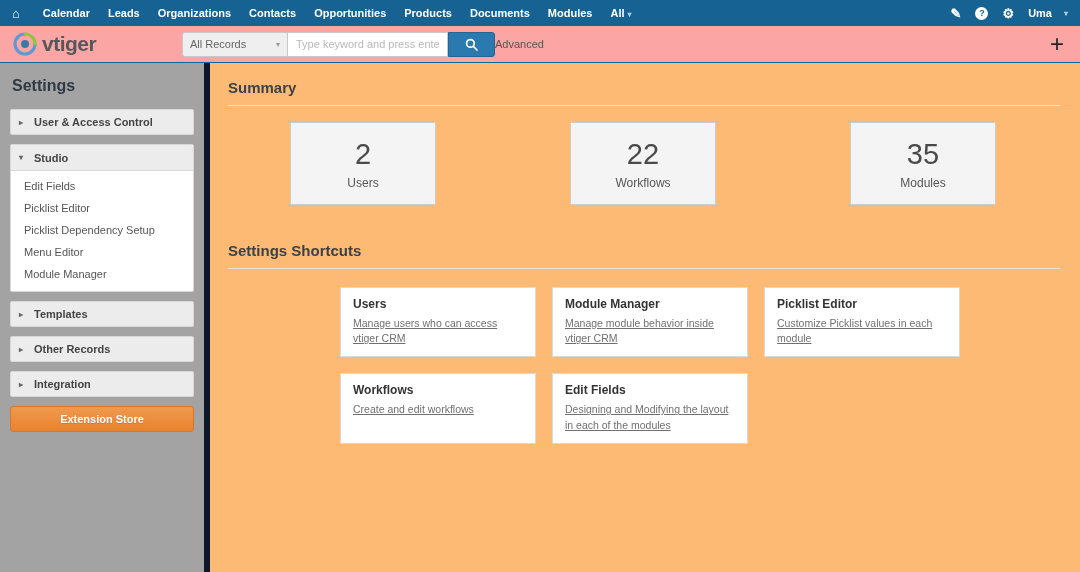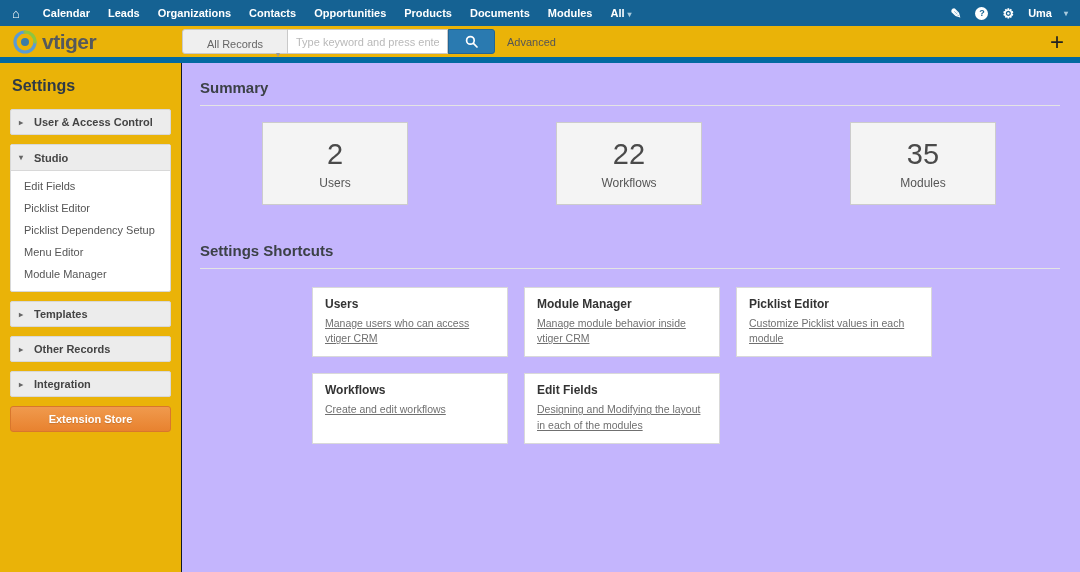--- a/index.html
+++ b/index.html
@@ -12,62 +12,62 @@
   .topnav .home { font-size:13px; margin-right:14px; cursor:pointer; }
   .nav-item { padding:0 9px; cursor:pointer; white-space:nowrap; }
   .nav-caret { font-size:8px; color:#a9cadd; margin-left:3px; }
   .topnav .spacer { flex:1; }
   .top-icon { margin-left:14px; cursor:pointer; font-size:13px; display:flex; align-items:center; }
   .help-circle { width:13px; height:13px; border-radius:50%; background:#fff; color:#156293;
                  font-size:9px; font-weight:bold; display:flex; align-items:center; justify-content:center; }
   .user-menu { margin-left:14px; cursor:pointer; display:flex; align-items:center; gap:9px; }
 
   
-  .subbar { height:37px; background:#eab308; border-bottom:6px solid #0369a1;
+  .subbar { height:37px; background:#fca5a5; border-bottom:1px solid #0369a1;
             display:flex; align-items:center; }
   .logo-wrap { width:182px; display:flex; align-items:center; padding-left:12px; gap:4px; }
   .logo-text { font-size:21px; font-weight:bold; color:#55595c; letter-spacing:-0.5px; }
   .search-group { display:flex; align-items:center; }
   .scope-select { height:25px; width:106px; background:#efefef; border:1px solid #c9c9c9;
                   border-radius:3px 0 0 3px; display:flex; align-items:center; padding:8px 7px;
-                  font-size:11px; color:#666; cursor:pointer;flex-direction:column; }
+                  font-size:11px; color:#666; cursor:pointer; }
   .scope-select .sel-caret { margin-left:auto; font-size:8px; color:#999; }
   .search-input { height:25px; width:160px; border:1px solid #c9c9c9; border-left:none;
                   padding:0 8px; font-size:11px; color:#444; outline:none;
                   font-family:"Liberation Sans", sans-serif; }
   .search-input::placeholder { color:#b9b9b9; }
   .search-btn { height:25px; width:47px; background:#2a7ab0; border:1px solid #226595;
                 border-radius:0 3px 3px 0; display:flex; align-items:center; justify-content:center;
                 cursor:pointer; }
-  .advanced { font-size:11px; color:#555; margin-left:12px; cursor:pointer; }
+  .advanced { font-size:11px; color:#555; margin-left:0; cursor:pointer; }
   .subbar .spacer { flex:1; }
   .plus-btn { font-size:24px; color:#222; font-weight:normal; padding:0 16px; cursor:pointer; line-height:1; }
 
   
   .content { display:flex; height:509px; }
 
   
-  .sidebar { width:182px; background:#eab308; border-right:1px solid #0f172a; padding:10px 10px 0 10px;
+  .sidebar { width:210px; background:#a3a3a3; border-right:6px solid #0f172a; padding:10px 10px 0 10px;
              position:relative; }
   .sidebar-title { font-size:16px; font-weight:bold; color:#2f3a45; margin:4px 0 14px 2px; }
   .acc-header { background:#ececec; border:1px solid #d8d8d8; border-radius:2px; height:26px;
                 display:flex; align-items:center; gap:7px; padding:0 8px; margin-bottom:9px;
                 font-size:11px; font-weight:bold; color:#444; cursor:pointer; }
   .acc-caret { font-size:8px; color:#666; width:8px; }
   .acc-group { border:1px solid #d8d8d8; border-radius:2px; background:#fff; margin-bottom:9px; }
   .acc-group .acc-header { border:none; border-bottom:1px solid #d8d8d8; border-radius:2px 2px 0 0; margin-bottom:0; }
   .acc-list { padding:4px 0 6px 0; }
   .acc-item { font-size:11px; color:#555; padding:5px 8px 5px 13px; cursor:pointer; }
   .ext-store { margin-top:0; height:26px; border-radius:3px; border:1px solid #d8762d;
                background:linear-gradient(#f09a4d,#e8822f); color:#fff; font-size:11px;
                font-weight:bold; display:flex; align-items:center; justify-content:center;
                cursor:pointer; text-shadow:0 1px 1px rgba(0,0,0,0.15); }
 
   
-  .main { flex:1; background:#c4b5fd; padding:16px 20px 5px 18px; }
+  .main { flex:1; background:#fdba74; padding:16px 20px 5px 18px; }
   .section-title { font-size:15px; font-weight:bold; color:#3c4147; margin-bottom:9px; }
   .rule { border-top:1px solid #e4e4e4; }
 
   .stats { display:flex; justify-content:space-between; padding:16px 64px 0 62px; }
   .stat-card { width:146px; height:83px; background:#f4f4f4; border:1px solid #ccc;
                display:flex; flex-direction:column; align-items:center; justify-content:center;
                cursor:pointer; }
   .stat-value { font-size:29px; color:#4a4a4a; }
   .stat-label { font-size:12px; color:#555; margin-top:5px; }
 

